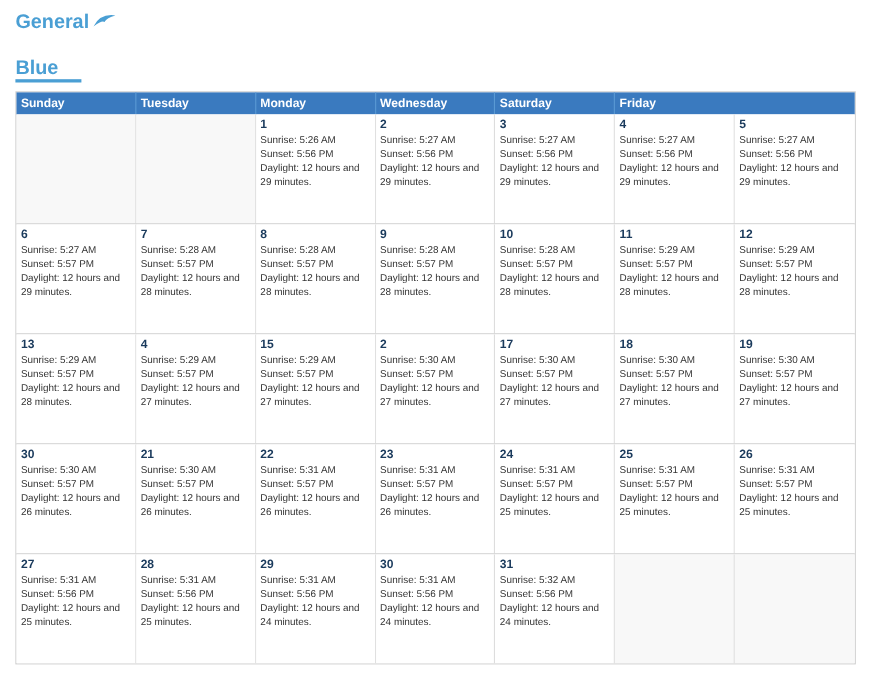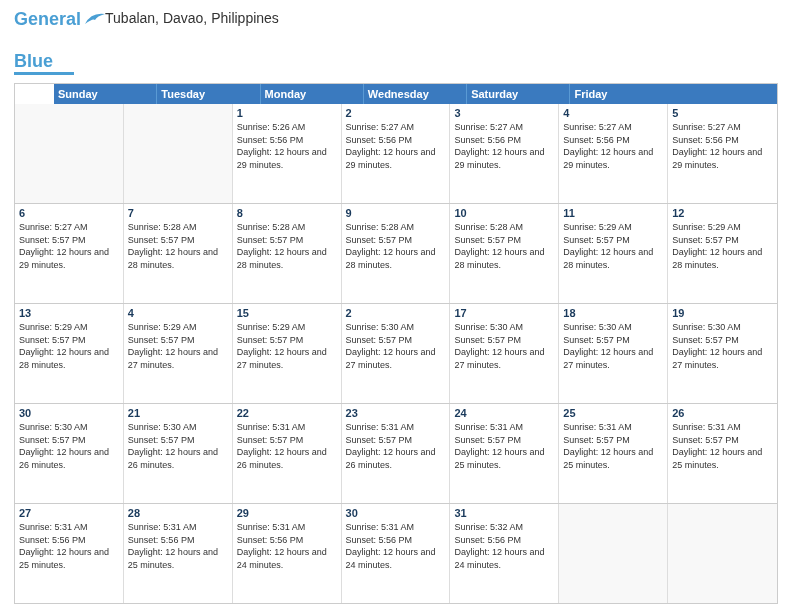--- a/index.html
+++ b/index.html
@@ -13,20 +13,21 @@
     .page {
       width: 792px;
       height: 612px;
       background: #fff;
       display: flex;
       flex-direction: column;
       padding: 10px 14px 8px 14px;
     }
     .header {
       display: flex;
+      justify-content: space-between;
       align-items: flex-start;
       margin-bottom: 8px;
     }
     .logo {
       display: flex;
       flex-direction: column;
       align-items: flex-start;
     }
     .logo-text {
       font-size: 18px;
@@ -60,21 +61,20 @@
     .calendar {
       flex: 1;
       display: flex;
       flex-direction: column;
       border: 1px solid #ccc;
     }
     .cal-header {
       display: grid;
       grid-template-columns: repeat(7, 1fr);
       background: #3a7abf;
-      margin-left: 39px;
     }
     .cal-header-cell {
       color: #fff;
       font-size: 11px;
       font-weight: bold;
       padding: 4px 4px;
       text-align: left;
       border-right: 1px solid #5a9ad4;
     }
     .cal-header-cell:last-child { border-right: none; }
@@ -130,21 +130,20 @@
         <svg width="22" height="18" viewBox="0 0 22 18" style="margin-left:2px;">
           <path d="M2,14 Q8,2 22,4 Q14,6 12,10 Q10,8 2,14Z" fill="#4a9fd4"></path>
         </svg>
       </div>
       <div style="display:flex;align-items:center;">
         <span class="logo-text" style="color:#4a9fd4;margin-top:24px;">Blue</span>
       </div>
       <div class="logo-line"></div>
     </div>
     <div class="title-block">
-      <div class="title-location">Tubalan, Davao, Philippines</div>
     </div>
   </div>
 
   <div class="calendar">
     <div class="cal-header">
     <div class="cal-header-cell">Sunday</div>
         <div class="cal-header-cell">Tuesday</div>
         <div class="cal-header-cell">Monday</div>
         <div class="cal-header-cell">Wednesday</div>
         <div class="cal-header-cell">Saturday</div>

